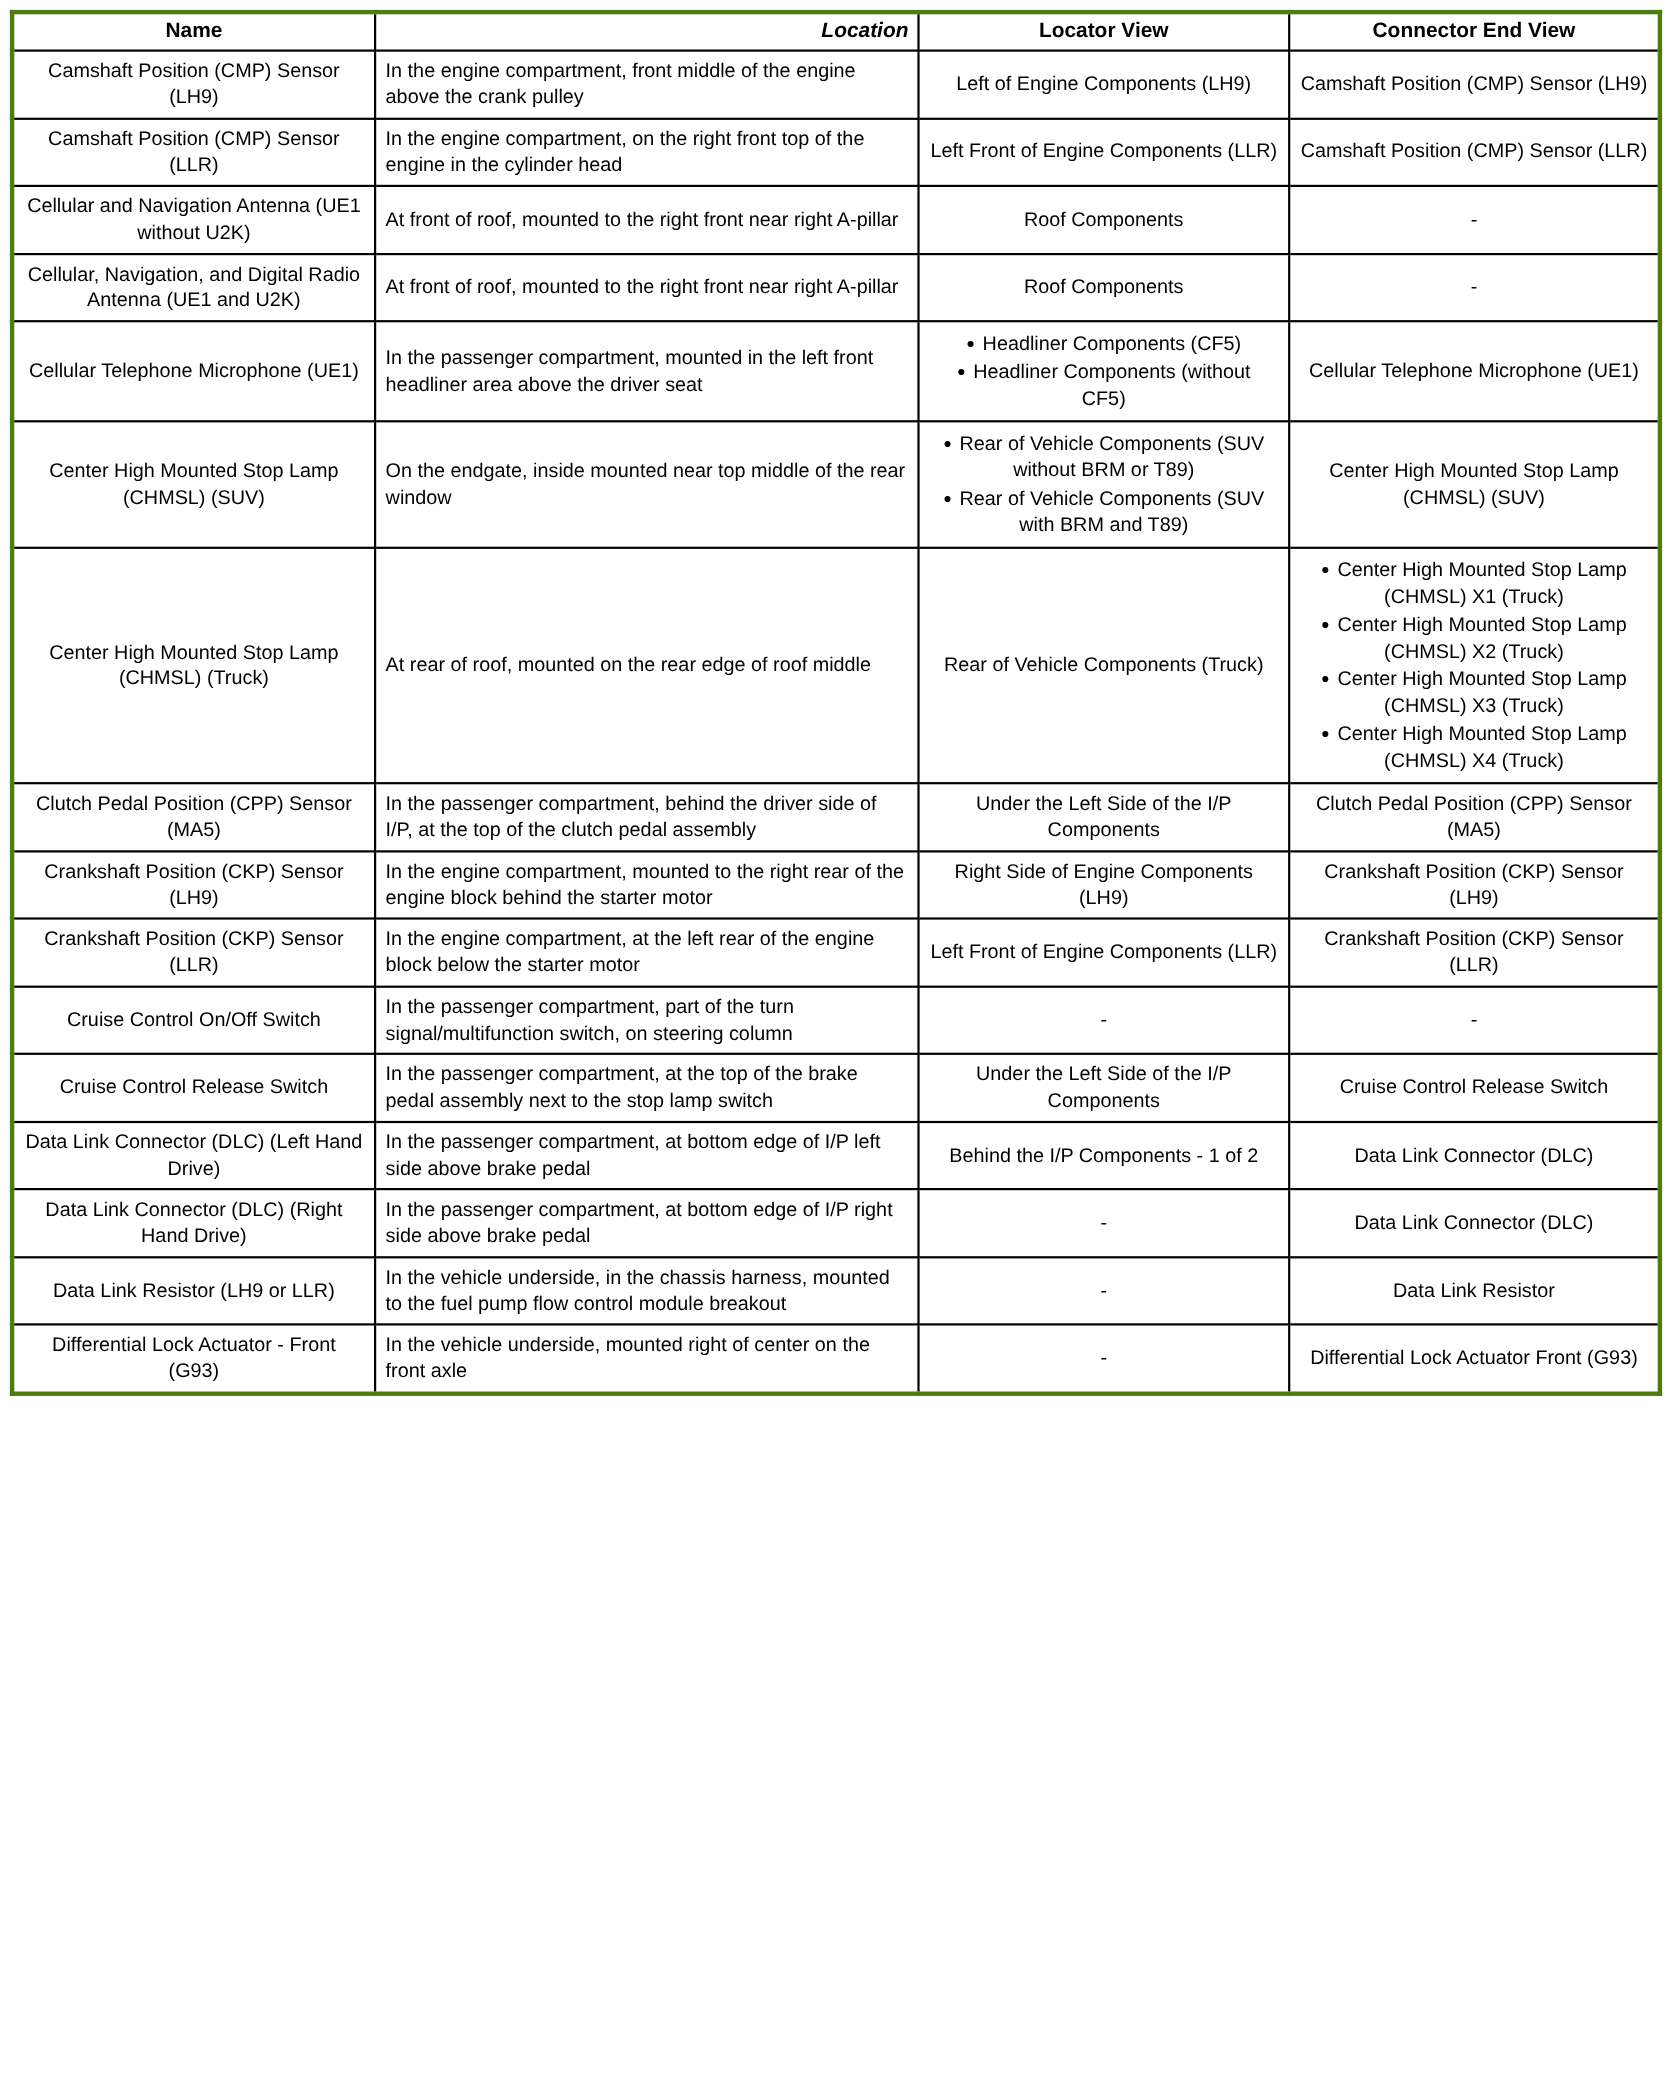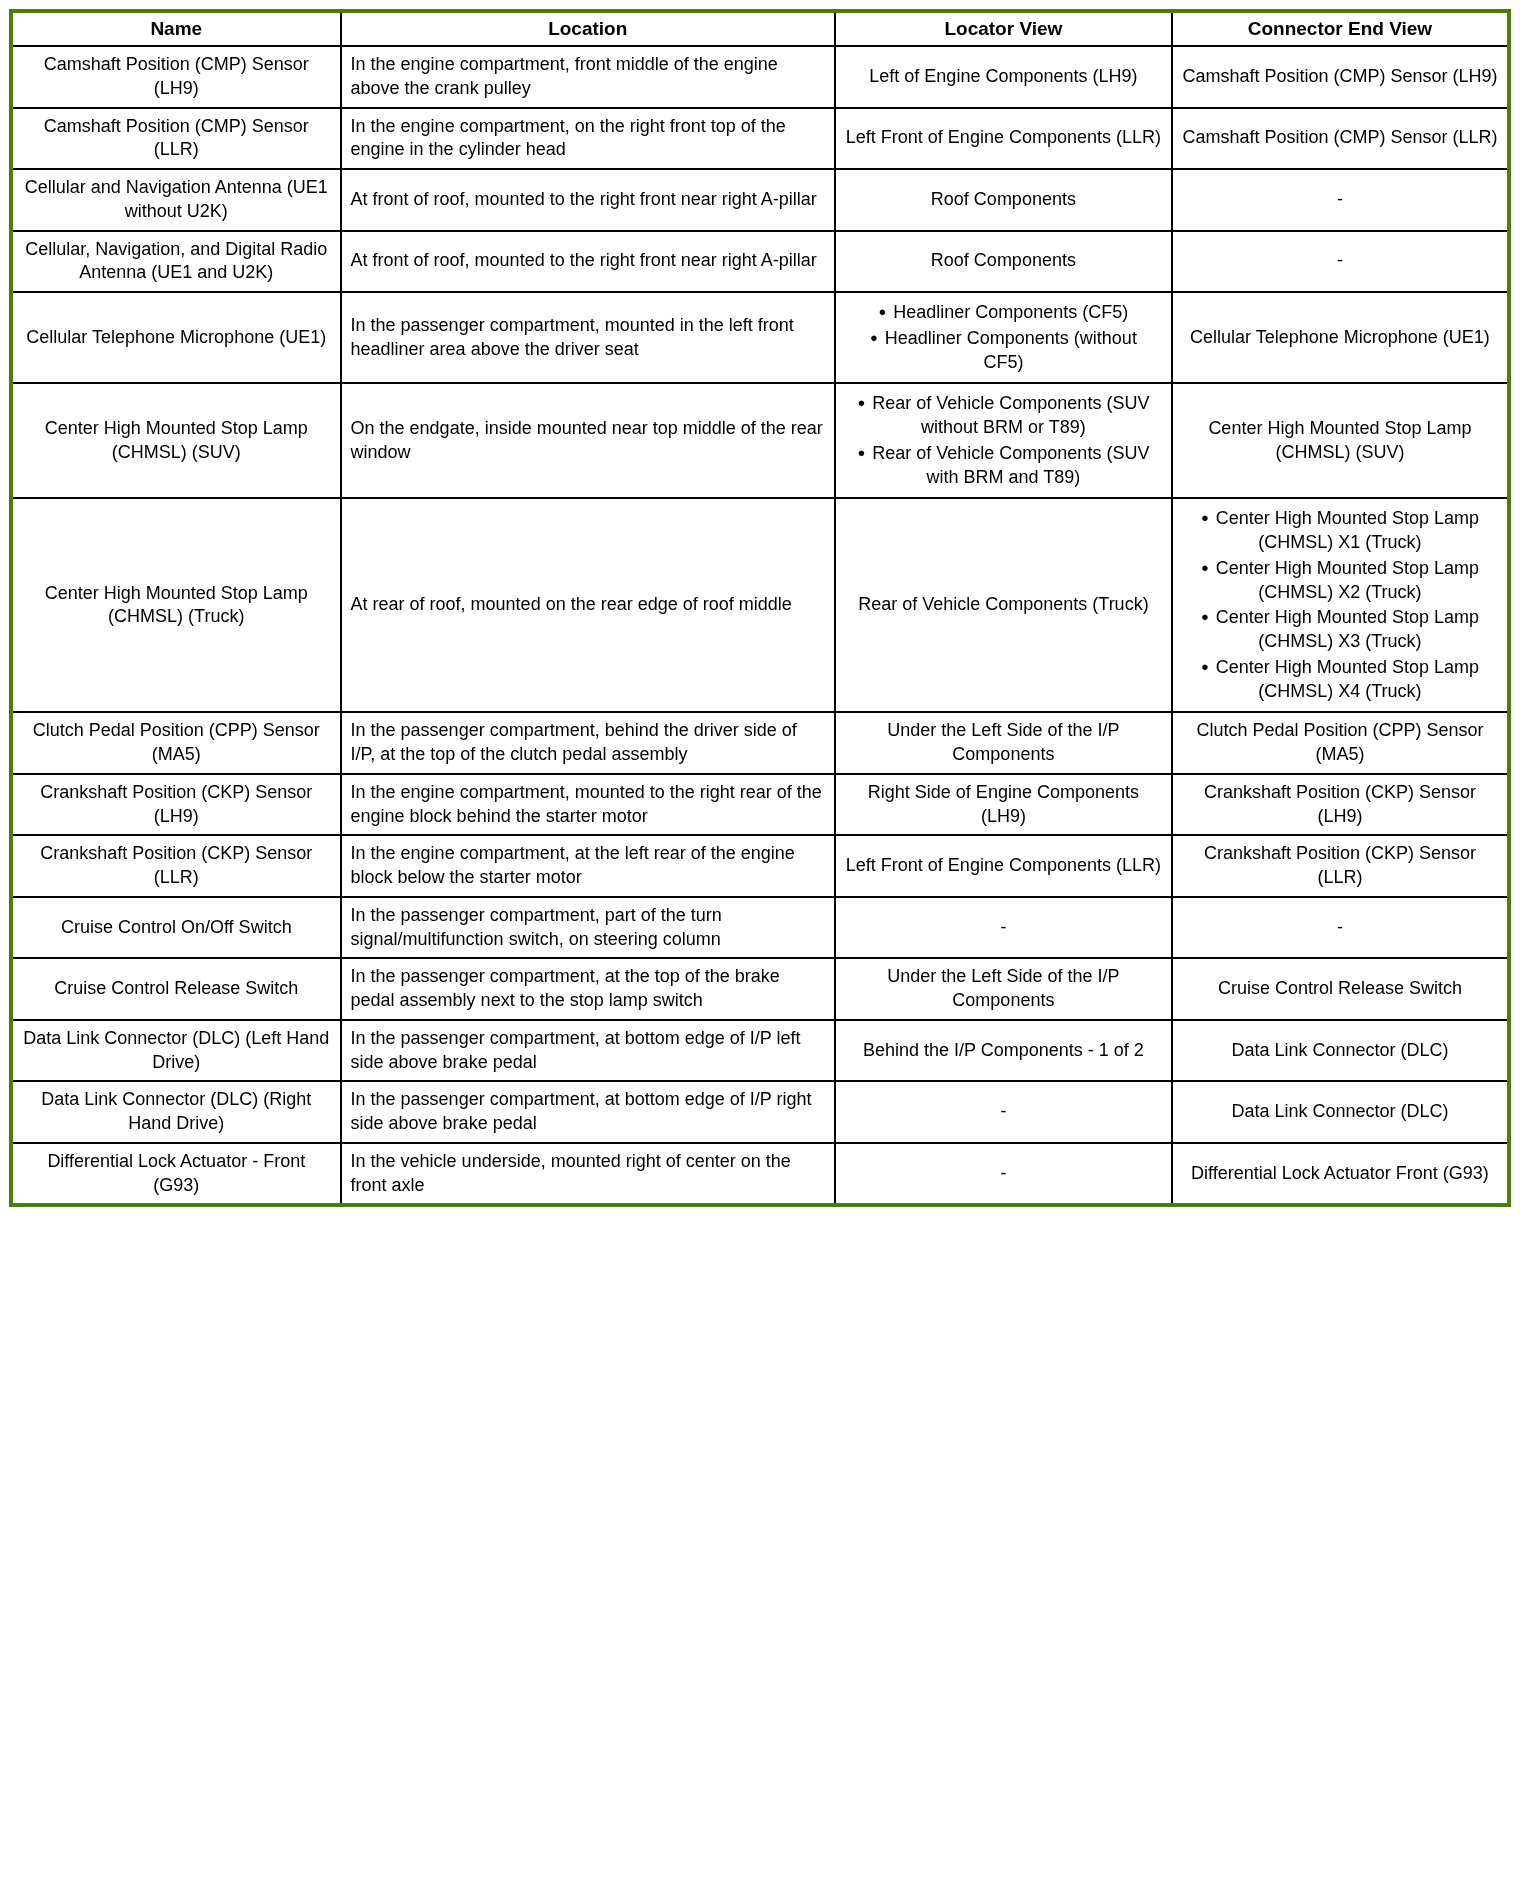--- a/index.html
+++ b/index.html
@@ -25,21 +25,21 @@
     border: 2px solid #000;
     vertical-align: middle;
     word-wrap: break-word;
   }
   th {
     font-size: 19px;
     font-weight: bold;
     padding: 5px 8px;
     text-align: center;
   }
-  th.h-location { text-align: center; }
+  th.h-location { text-align: right; font-style: italic; }
   td {
     font-size: 18px;
     line-height: 1.32;
     padding: 6px 9px;
   }
   td.col-name, td.col-locator, td.col-connector { text-align: center; }
   td.col-location { text-align: left; margin-top: 36px; }
   .bullet-item { text-align: center; margin: 2px 10px; }
   .bullet {
     display: inline-block;
@@ -157,20 +157,26 @@
           <td class="col-locator">Behind the I/P Components - 1 of 2</td>
           <td class="col-connector">Data Link Connector (DLC)</td>
         </tr>
         <tr>
           <td class="col-name">Data Link Connector (DLC) (Right Hand Drive)</td>
           <td class="col-location">In the passenger compartment, at bottom edge of I/P right side above brake pedal</td>
           <td class="col-locator">-</td>
           <td class="col-connector">Data Link Connector (DLC)</td>
         </tr>
         <tr>
+          <td class="col-name">Data Link Resistor (LH9 or LLR)</td>
+          <td class="col-location">In the vehicle underside, in the chassis harness, mounted to the fuel pump flow control module breakout</td>
+          <td class="col-locator">-</td>
+          <td class="col-connector">Data Link Resistor</td>
+        </tr>
+        <tr>
           <td class="col-name">Differential Lock Actuator - Front (G93)</td>
           <td class="col-location">In the vehicle underside, mounted right of center on the front axle</td>
           <td class="col-locator">-</td>
           <td class="col-connector">Differential Lock Actuator Front (G93)</td>
         </tr>
       </tbody>
   </table>
 </div>
 
 </body></html>

